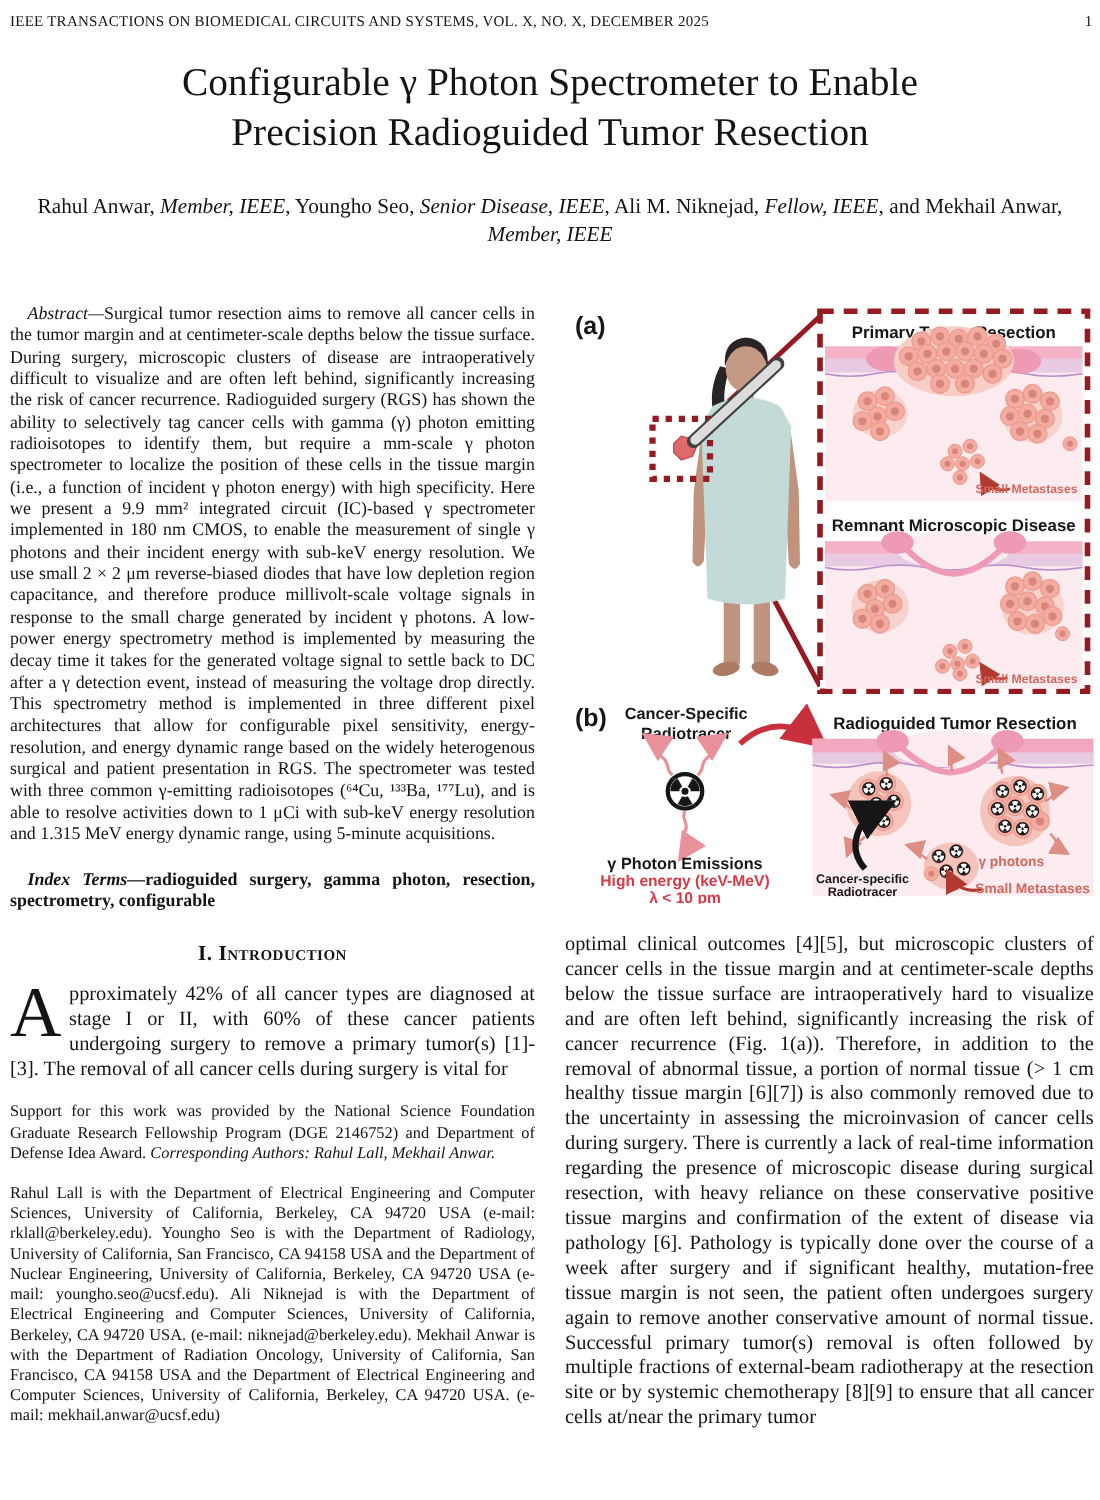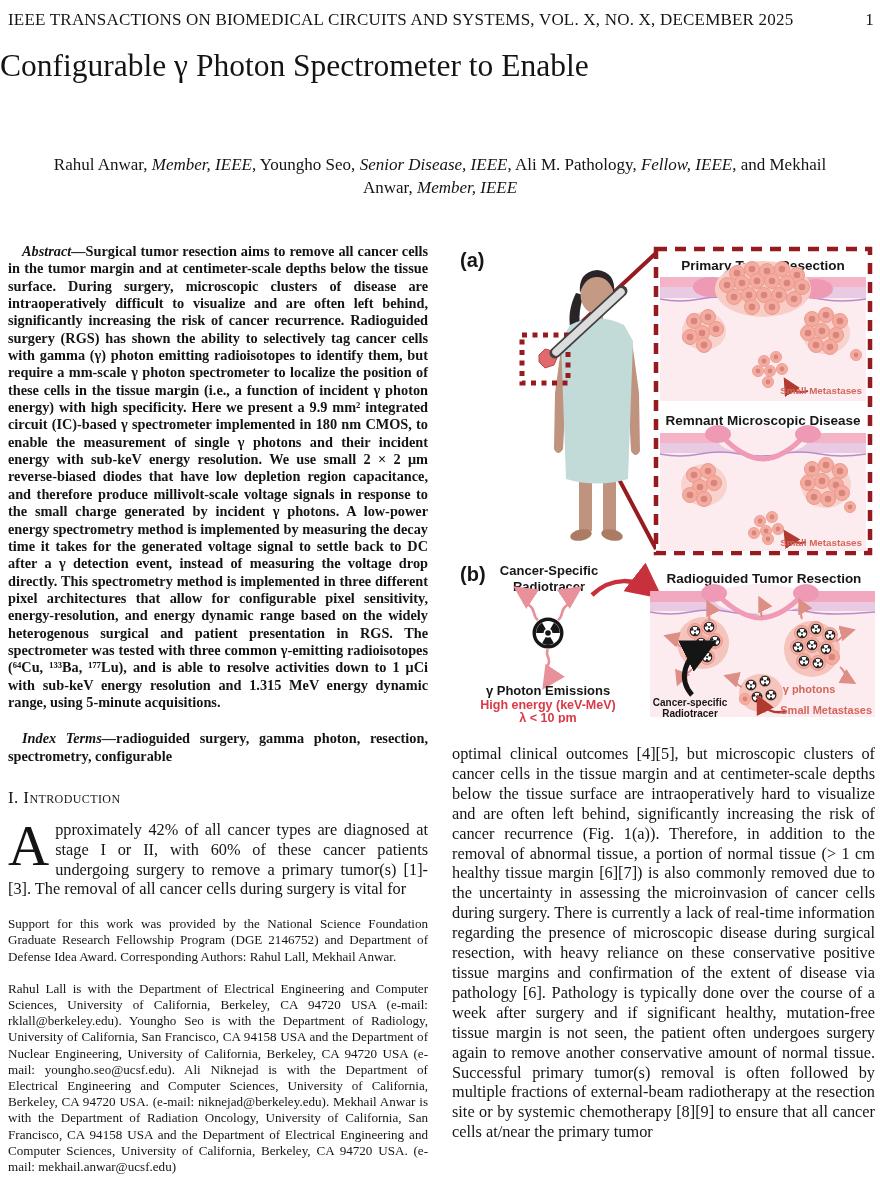--- a/index.html
+++ b/index.html
@@ -1,38 +1,38 @@
 <!DOCTYPE html>
 <html><head>
 <meta charset="utf-8">
 <style>
   * { margin:0; padding:0; box-sizing:border-box; }
   html,body { width:880px; height:1200px; background:#fff; color:#141414; overflow:hidden; }
   body { font-family:"Liberation Serif", serif; position:relative; }
   .page { position:absolute; inset:0; }
 
-  .running-header { position:absolute; top:10px; left:8px; right:6px; display:flex; justify-content:space-between; font-size:17px; letter-spacing:.2px;font-family:Liberation Serif, serif; }
-  .paper-title { position:absolute; top:46px; left:0; right:0; font-weight:400; font-size:31.5px; line-height:40px; }
+  .running-header { position:absolute; top:10px; left:8px; right:6px; display:flex; justify-content:space-between; font-size:12px; letter-spacing:.2px;font-family:Liberation Serif, serif; }
+  .paper-title { position:absolute; top:46px; left:0; right:0; text-align:center; font-weight:400; font-size:31.5px; line-height:40px; }
   .byline { position:absolute; top:153px; left:30px; right:30px; text-align:center; font-size:17px; line-height:23px; }
 
   .columns { position:absolute; top:243px; left:8px; right:5px; display:flex; gap:24px; }
   .col-left { width:420px; }
   .col-right { width:423px; }
 
   p.justify { text-align:justify; }
-  .abstract { font-size:14.3px; line-height:17.35px; font-weight:bold; text-indent:14px; }
+  .abstract { font-size:14.3px; line-height:17.35px; font-weight:normal; text-indent:14px; }
   .abs-label { font-style:italic; }
   .index-terms { margin-top:19px; font-size:14.3px; line-height:17.35px; font-weight:bold; text-indent:14px; }
   .it-label { font-style:italic; }
-  .section-heading { margin-top:23px; font-weight:400; font-size:17px; font-variant:small-caps; letter-spacing:.4px; }
+  .section-heading { margin-top:23px; text-align:center; font-weight:700; font-size:17px; font-variant:small-caps; letter-spacing:.4px; }
   .intro-para { margin-top:12px; font-size:16.3px; line-height:19.8px; }
   .dropcap { float:left; font-size:57px; line-height:46px; height:56px; margin:3px 6px 0 0; }
   .footnotes { margin-top:17px; font-size:13.1px; line-height:16.2px; }
   .footnotes p + p { margin-top:16px; }
-  .fn-corr { }
+  .fn-corr { font-style:italic; }
 
   figure { width:423px; }
   .fig-caption { margin-top:5px; font-size:13.4px; line-height:15.5px; text-align:justify; }
   .body-right { margin-top:17px; font-size:16.3px; line-height:19.9px; }
 
   svg text { font-family:"Liberation Sans", sans-serif; font-weight:bold; fill:#161616; }
   text.panel-label { font-size:20px; font-weight:600; }
   text.panel-title { font-size:13.5px; text-anchor:middle; }
   text.small-met { font-size:9.8px; fill:#d4665c; text-anchor:end; }
   text.sub-label { font-size:13px; text-anchor:middle; }
@@ -45,23 +45,24 @@
 
 <div class="page">
 
   <div class="running-header">
     <span>IEEE TRANSACTIONS ON BIOMEDICAL CIRCUITS AND SYSTEMS, VOL. X, NO. X, DECEMBER 2025</span>
     <span>1</span>
   </div>
 
   <h1 class="paper-title">
     <span>Configurable γ Photon Spectrometer to Enable</span><br>
+    <span>Precision Radioguided Tumor Resection</span>
   </h1>
 
-  <div class="byline"><span>Rahul Anwar, </span><i>Member, IEEE</i><span>, Youngho Seo, </span><i>Senior Disease, IEEE</i><span>, Ali M. Pathology, </span><i>Fellow, IEEE</i><span>, and Mekhail Anwar, </span><i>Member, IEEE</i></div>
+  <div class="byline"><span>Rahul Anwar, </span><i>Member, IEEE</i><span>, Youngho Seo, </span><i>Senior Disease, IEEE</i><span>, Ali M. Niknejad, </span><i>Fellow, IEEE</i><span>, and Mekhail Anwar, </span><i>Member, IEEE</i></div>
 
   <div class="columns">
 
     <div class="col-left">
       <p class="abstract justify"><span class="abs-label">Abstract—</span><span>Surgical tumor resection aims to remove all cancer cells in the tumor margin and at centimeter-scale depths below the tissue surface. During surgery, microscopic clusters of disease are intraoperatively difficult to visualize and are often left behind, significantly increasing the risk of cancer recurrence. Radioguided surgery (RGS) has shown the ability to selectively tag cancer cells with gamma (γ) photon emitting radioisotopes to identify them, but require a mm-scale γ photon spectrometer to localize the position of these cells in the tissue margin (i.e., a function of incident γ photon energy) with high specificity. Here we present a 9.9 mm² integrated circuit (IC)-based γ spectrometer implemented in 180 nm CMOS, to enable the measurement of single γ photons and their incident energy with sub-keV energy resolution. We use small 2 × 2 μm reverse-biased diodes that have low depletion region capacitance, and therefore produce millivolt-scale voltage signals in response to the small charge generated by incident γ photons. A low-power energy spectrometry method is implemented by measuring the decay time it takes for the generated voltage signal to settle back to DC after a γ detection event, instead of measuring the voltage drop directly. This spectrometry method is implemented in three different pixel architectures that allow for configurable pixel sensitivity, energy-resolution, and energy dynamic range based on the widely heterogenous surgical and patient presentation in RGS. The spectrometer was tested with three common γ-emitting radioisotopes (⁶⁴Cu, ¹³³Ba, ¹⁷⁷Lu), and is able to resolve activities down to 1 μCi with sub-keV energy resolution and 1.315 MeV energy dynamic range, using 5-minute acquisitions.</span></p>
 
       <p class="index-terms justify"><span class="it-label">Index Terms—</span><span>radioguided surgery, gamma photon, resection, spectrometry, configurable</span></p>
 
       <h2 class="section-heading">I. Introduction</h2>
 

